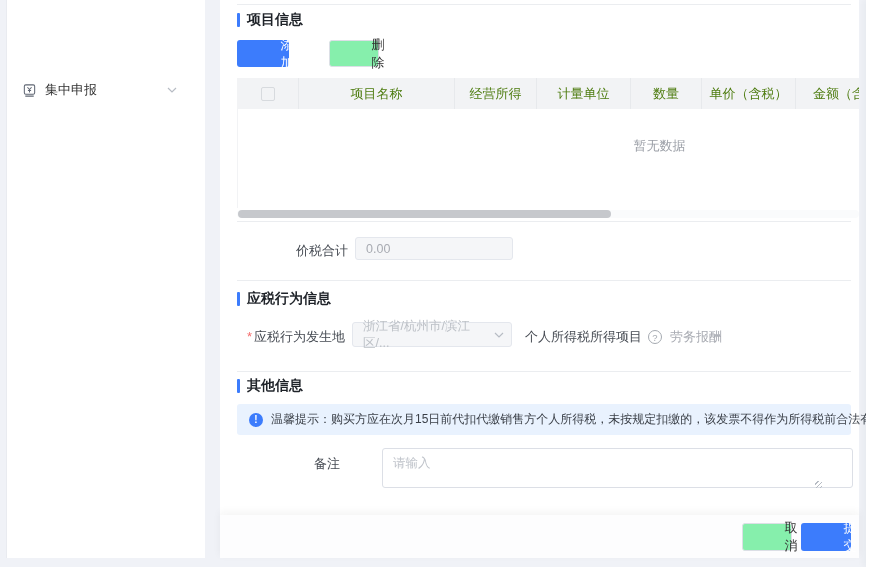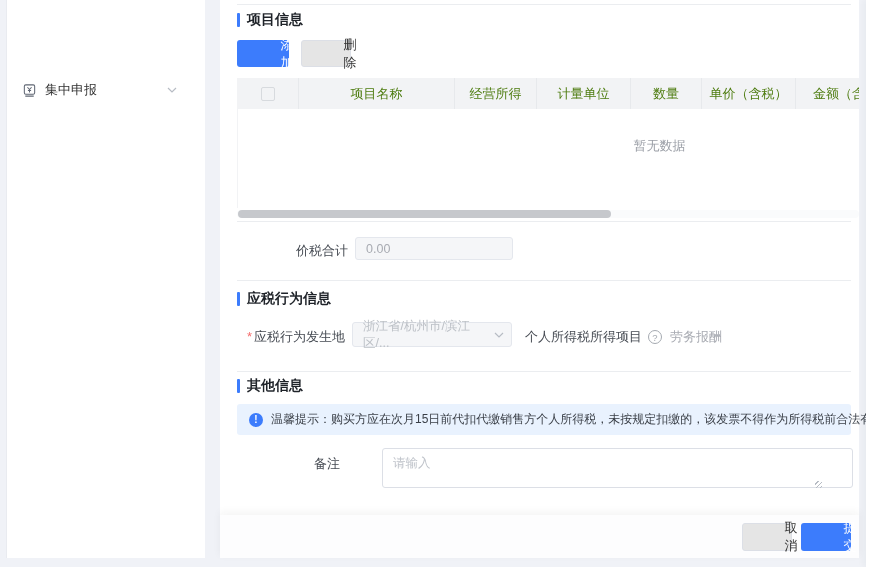--- a/index.html
+++ b/index.html
@@ -42,21 +42,21 @@
   }
   .hr { position:absolute; left:17px; right:8px; height:1px; background:#ebedf0; }
 
   .sec-title { position:absolute; left:17px; display:flex; align-items:center; }
   .sec-title .bar { width:3px; height:14px; background:#3c7cfc; border-radius:1px; margin-right:7px; }
   .sec-title .txt { font-size:14px; font-weight:600; color:#1f2329; }
 
   .btn { display:inline-flex; align-items:center; justify-content:center;
     font-size:13px; border-radius:3px; cursor:pointer; border:1px solid transparent;padding-left:48px; }
   .btn-primary { background:#3c7cfc; color:#fff; }
-  .btn-plain { background:#e5e5e5; color:#333; border-color:#dcdfe6; }
+  .btn-plain { background:#86efac; color:#333; border-color:#dcdfe6;margin-left:28px; }
 
   .add-btn { position:absolute; left:17px; top:40px; width:52px; height:27px; }
   .del-btn { position:absolute; left:81px; top:40px; width:46px; height:27px; }
 
   
   .table-wrap { position:absolute; left:17px; top:78px; width:622px; overflow:hidden; }
   .t-inner { width:671px; }
   .t-head { display:flex; background:#f2f3f5; height:31px; }
   .t-head .th {
     display:flex; align-items:center; justify-content:center;

